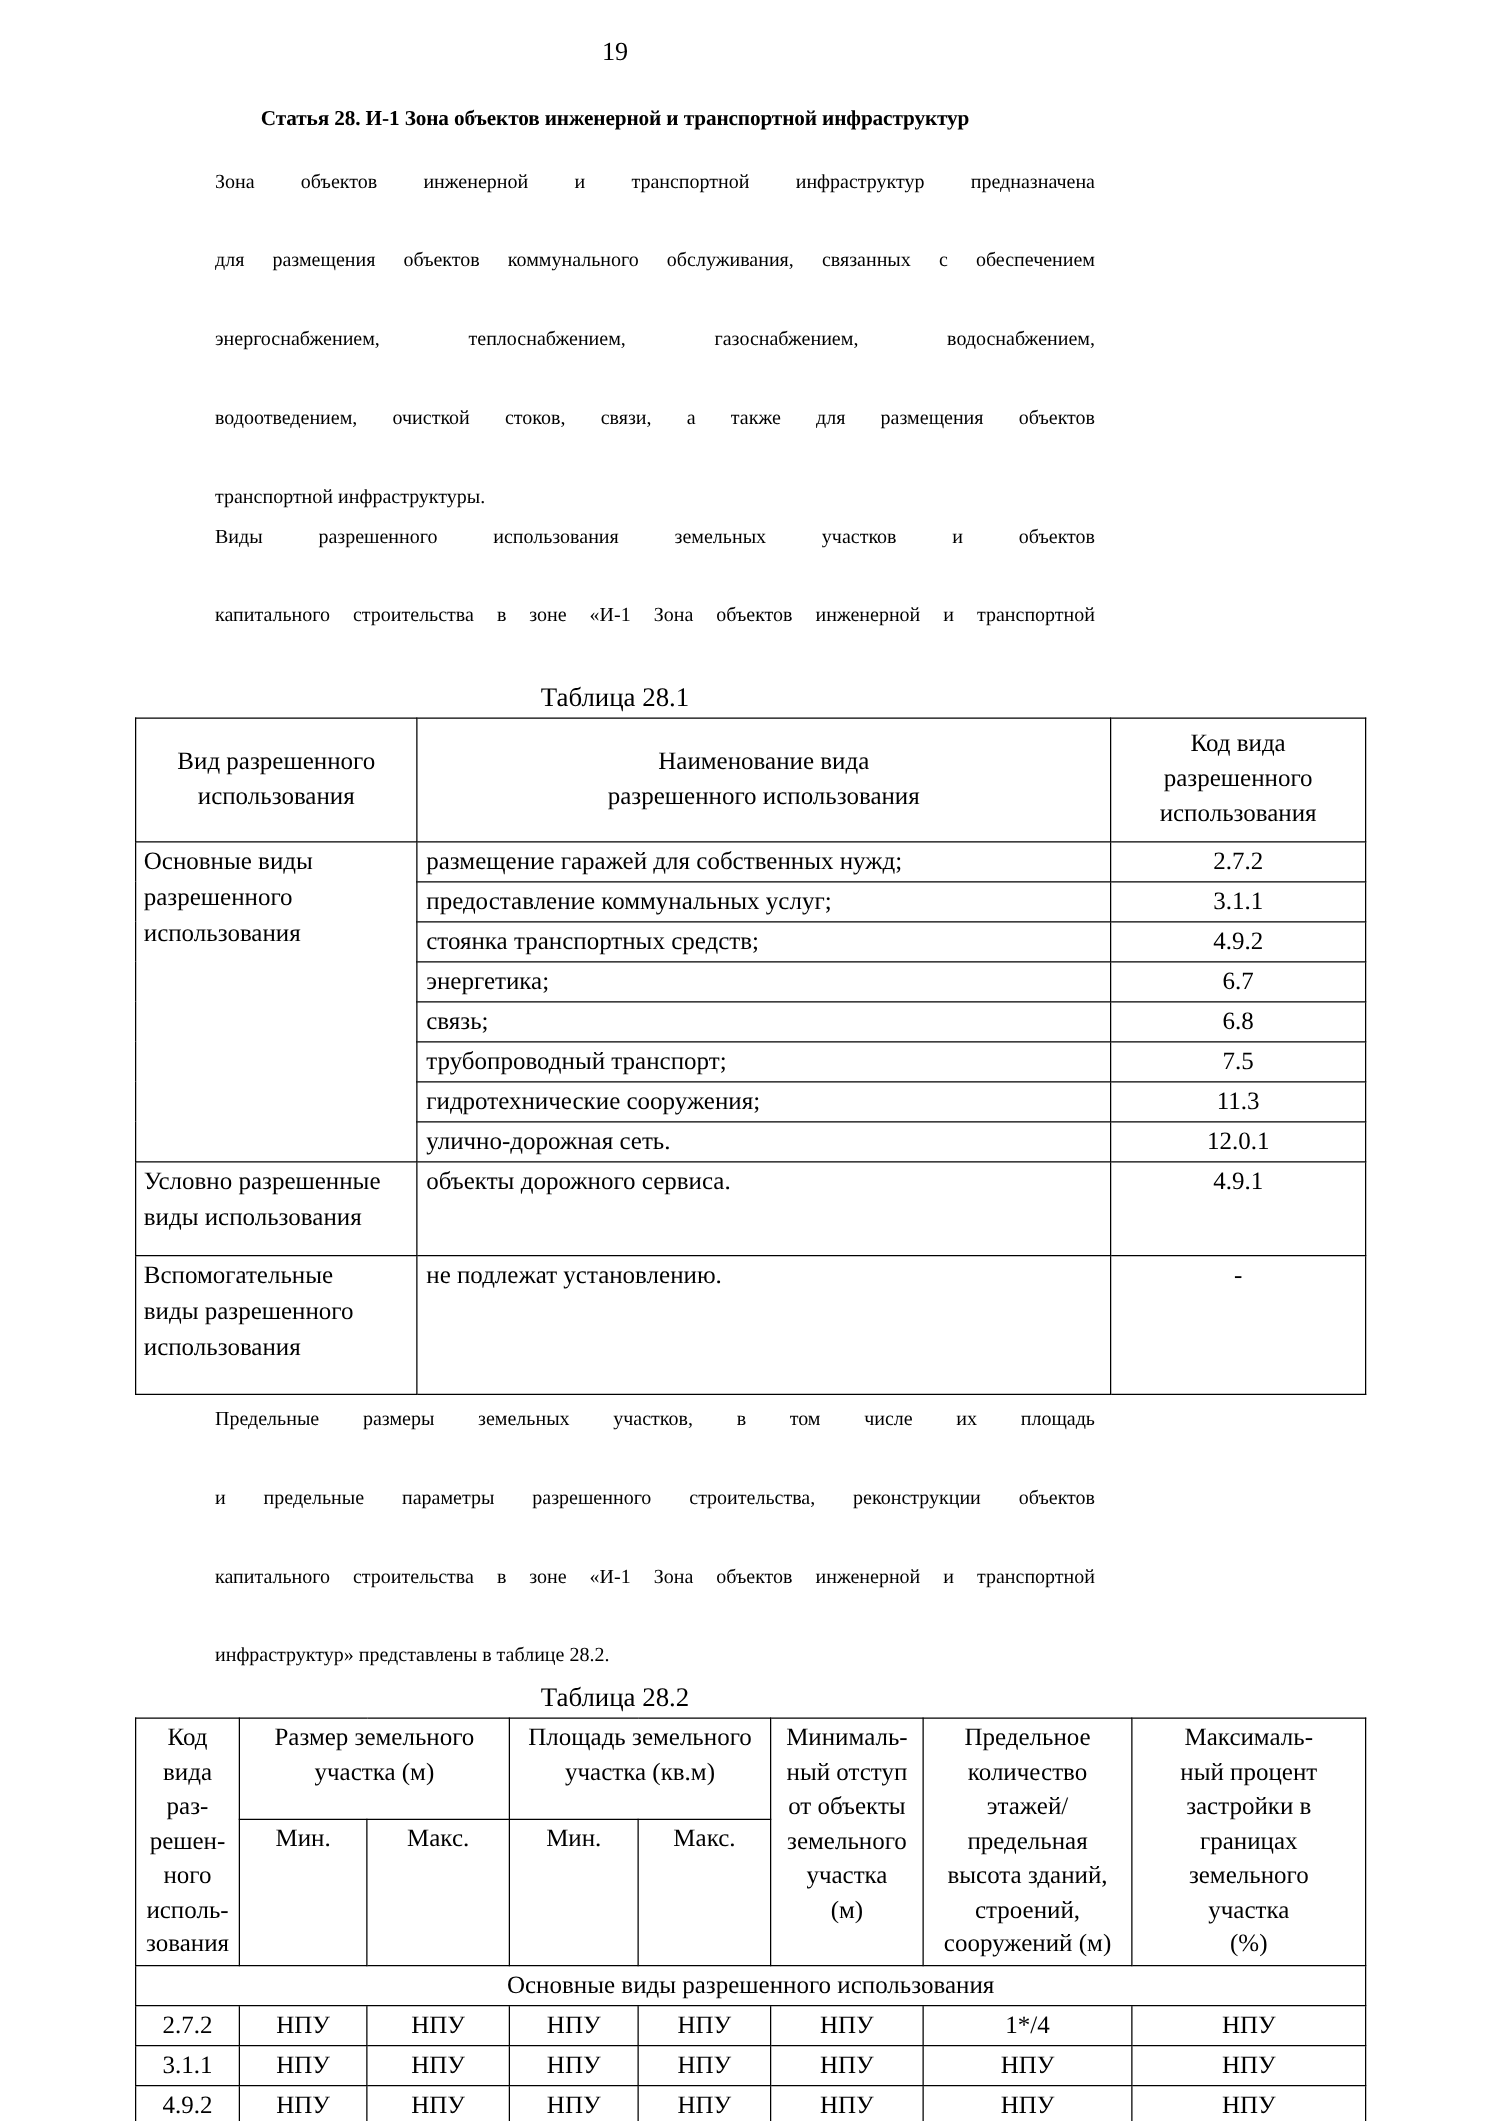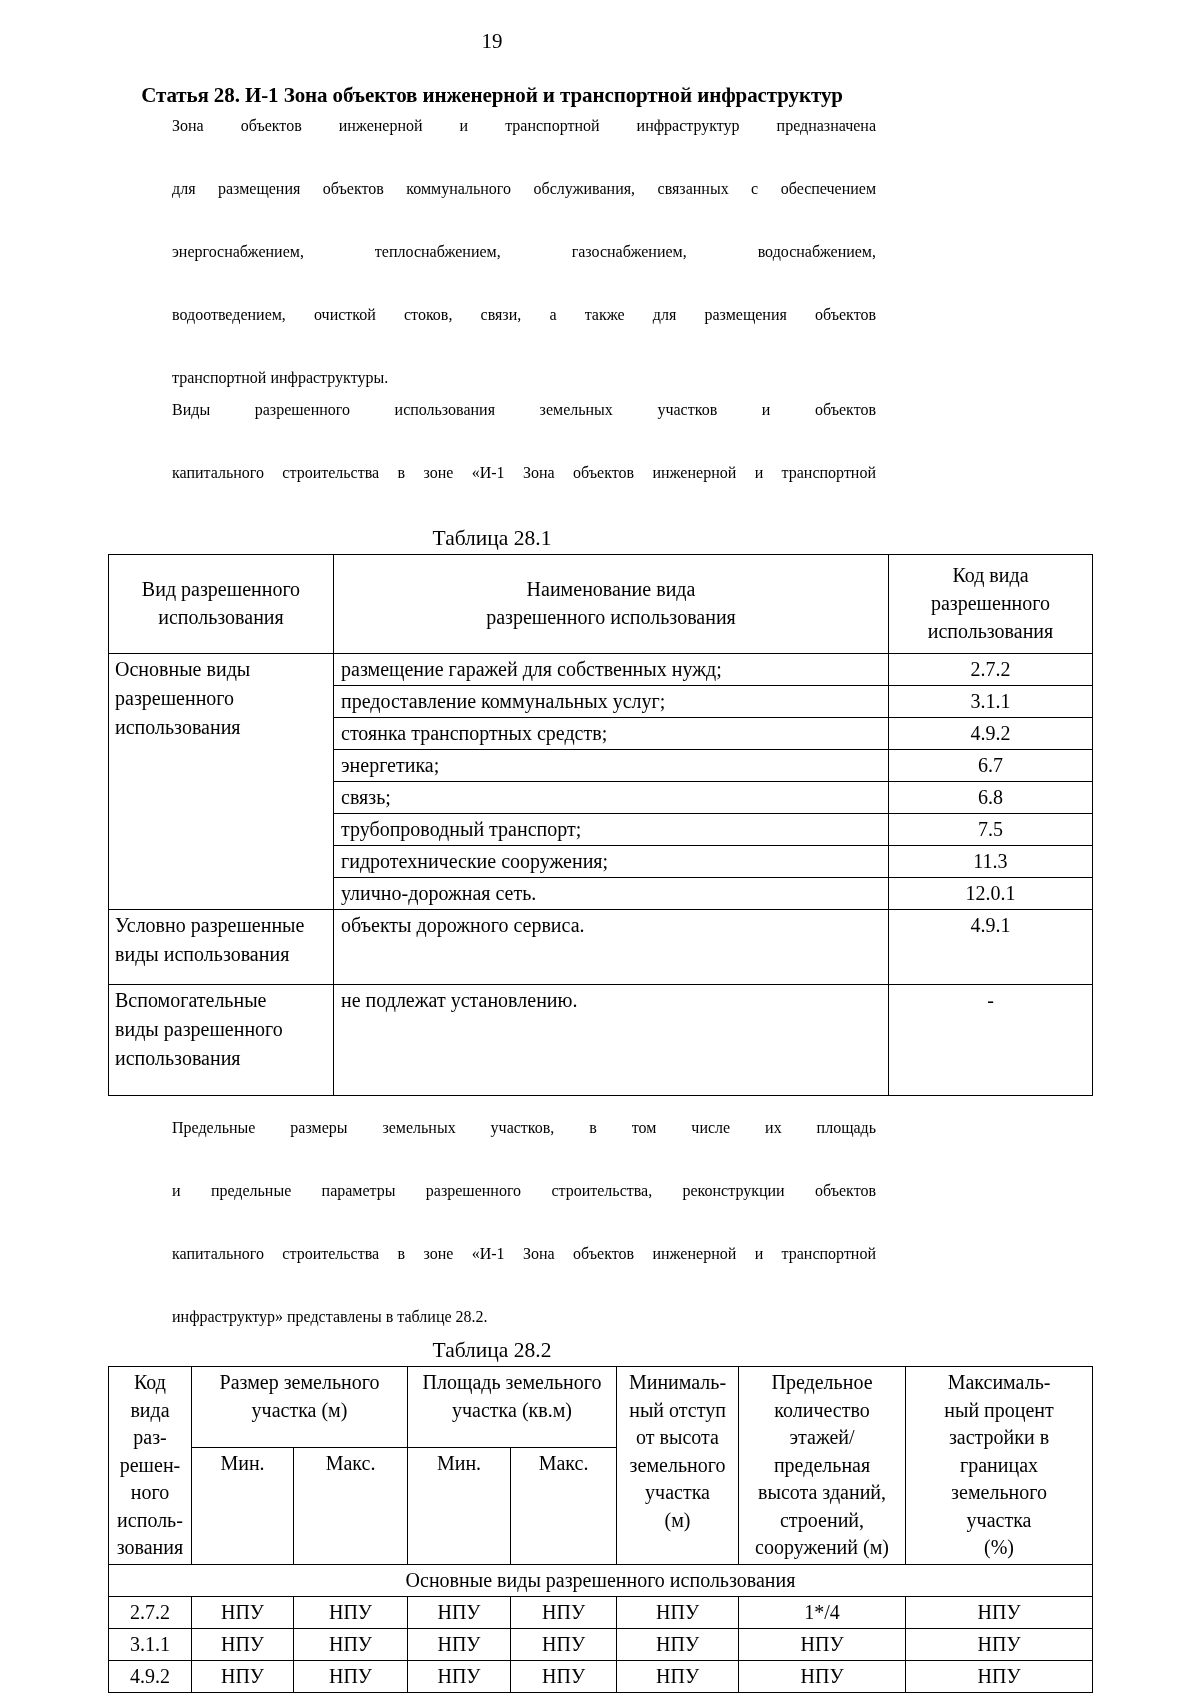--- a/index.html
+++ b/index.html
@@ -22,25 +22,25 @@
     box-sizing: border-box;
     padding: 28px 108px 0 108px;
   }
   .page-number {
     text-align: center;
     font-size: 21px;
     line-height: 26px;
     margin: 0 0 26px 0;
   }
   h1.article-title {
-    font-size: 21px;
+    font-size: 17px;
     font-weight: bold;
     line-height: 30px;
     text-align: center;
-    margin: 0 0 0 0;
+    margin: 0 0 20px 0;
     letter-spacing: -0.1px;
   }
   p.body-par {
     font-size: 16px;
     line-height: 31.5px;
     margin: 0;
     text-align: justify;
     text-indent: 64px;
     hyphens: none;
   }
@@ -223,21 +223,21 @@
           <span>Вспомогательные</span><br>
           <span>виды разрешенного</span><br>
           <span>использования</span>
         </td>
         <td class="name"> не подлежат установлению.</td>
         <td class="code">-</td>
       </tr>
     </tbody>
   </table>
 
-  <p class="body-par" style="margin-top:16px">
+  <p class="body-par" style="margin-top:4px">
     <span class="jline">Предельные размеры земельных участков, в том числе их площадь</span>
     <span class="jline">и предельные параметры разрешенного строительства, реконструкции объектов</span>
     <span class="jline">капитального строительства в зоне «И-1 Зона объектов инженерной и транспортной</span>
     <span class="jline lastline">инфраструктур» представлены в таблице 28.2.</span>
   </p>
 
   <div class="table-caption">Таблица 28.2</div>
 
   <table class="t2">
     <colgroup>
@@ -265,21 +265,21 @@
           <span>Размер земельного</span><br>
           <span>участка (м)</span>
         </th>
         <th colspan="2">
           <span>Площадь земельного</span><br>
           <span>участка (кв.м)</span>
         </th>
         <th rowspan="2">
           <span>Минималь-</span><br>
           <span>ный отступ</span><br>
-          <span>от высота</span><br>
+          <span>от объекты</span><br>
           <span>земельного</span><br>
           <span>участка</span><br>
           <span>(м)</span>
         </th>
         <th rowspan="2">
           <span>Предельное</span><br>
           <span>количество</span><br>
           <span>этажей/</span><br>
           <span>предельная</span><br>
           <span>высота зданий,</span><br>

